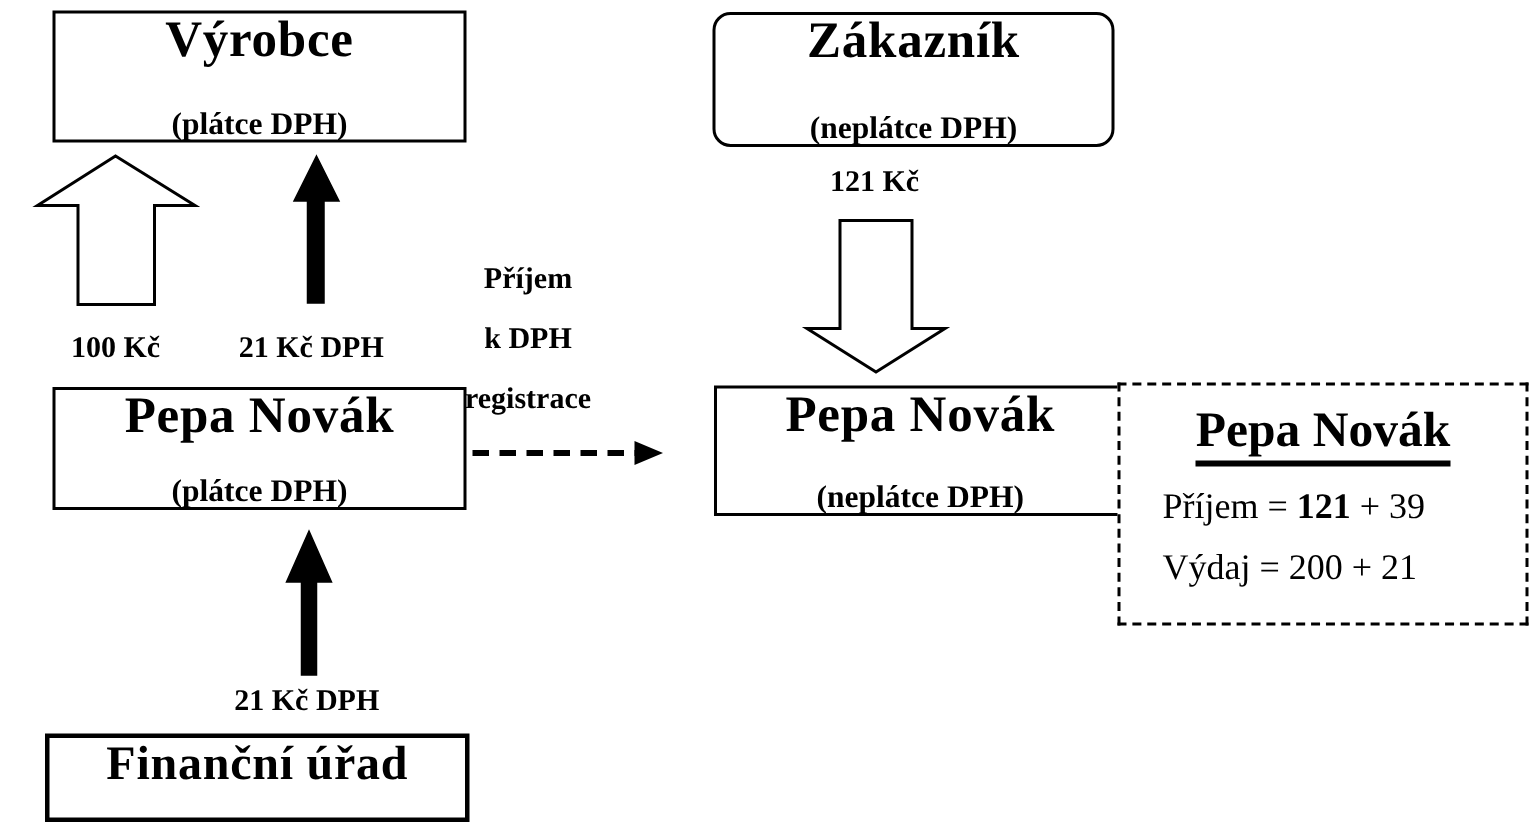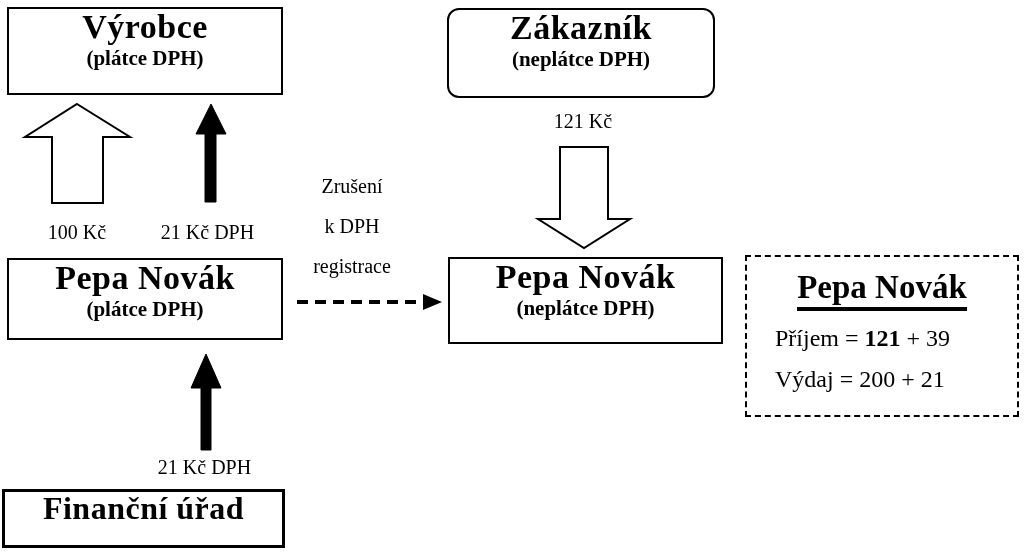--- a/index.html
+++ b/index.html
@@ -22,23 +22,24 @@
     width: 1026px;
     height: 553px;
   }
   .box {
     position: absolute;
     background: #ffffff;
     border: 2px solid #000000;
     display: flex;
     flex-direction: column;
     align-items: center;
-    justify-content: flex-start;
+    justify-content: space-between;
     text-align: center;
     line-height: 1.05;
+    margin-left: 28px;
   }
   .box .title {
     font-size: 34px;
     font-weight: bold;
     letter-spacing: 0.5px;
   }
   .box .subtitle {
     font-size: 21px;
     font-weight: bold;
     margin-top: 2px;
@@ -49,21 +50,21 @@
   .box-pepa-r    { left: 448px; top: 257px; width: 271px; height: 83px; }
   .box-fin {
     left: 2px; top: 489px; width: 277px; height: 53px;
     border-width: 3px;
   }
   .box-fin .title { font-size: 32px; }
 
   .flow-label {
     position: absolute;
     font-size: 20px;
-    font-weight: normal;
+    font-weight: bold;
     text-align: center;
     white-space: nowrap;
   }
   .lbl-100      { left: 17px;  top: 221px; width: 120px; }
   .lbl-21top    { left: 145px; top: 221px; width: 125px; }
   .lbl-121      { left: 523px; top: 110px; width: 120px; }
   .lbl-21bottom { left: 142px; top: 456px; width: 125px; }
   .lbl-transition {
     left: 287px; top: 166px; width: 130px;
     line-height: 40px;
@@ -135,21 +136,21 @@
   <div class="box box-fin">
     <div class="title">Finanční úřad</div>
   </div>
 
   <div class="flow-label lbl-100">100 Kč</div>
   <div class="flow-label lbl-21top">21 Kč DPH</div>
   <div class="flow-label lbl-121">121 Kč</div>
   <div class="flow-label lbl-21bottom">21 Kč DPH</div>
 
   <div class="flow-label lbl-transition">
-    <div>Zrušení</div>
+    <div>Příjem</div>
     <div>k DPH</div>
     <div>registrace</div>
   </div>
 
   <div class="summary-box">
     <div class="summary-title">
       <span class="underlined">Pepa Novák</span>
     </div>
     <div class="summary-line">
       <span>Příjem = </span><span class="bold">121</span><span> + 39</span>

